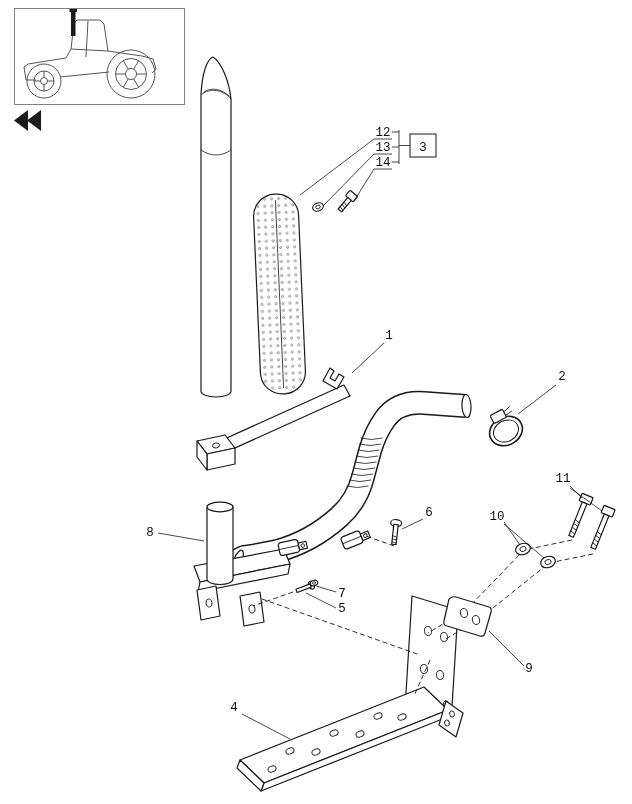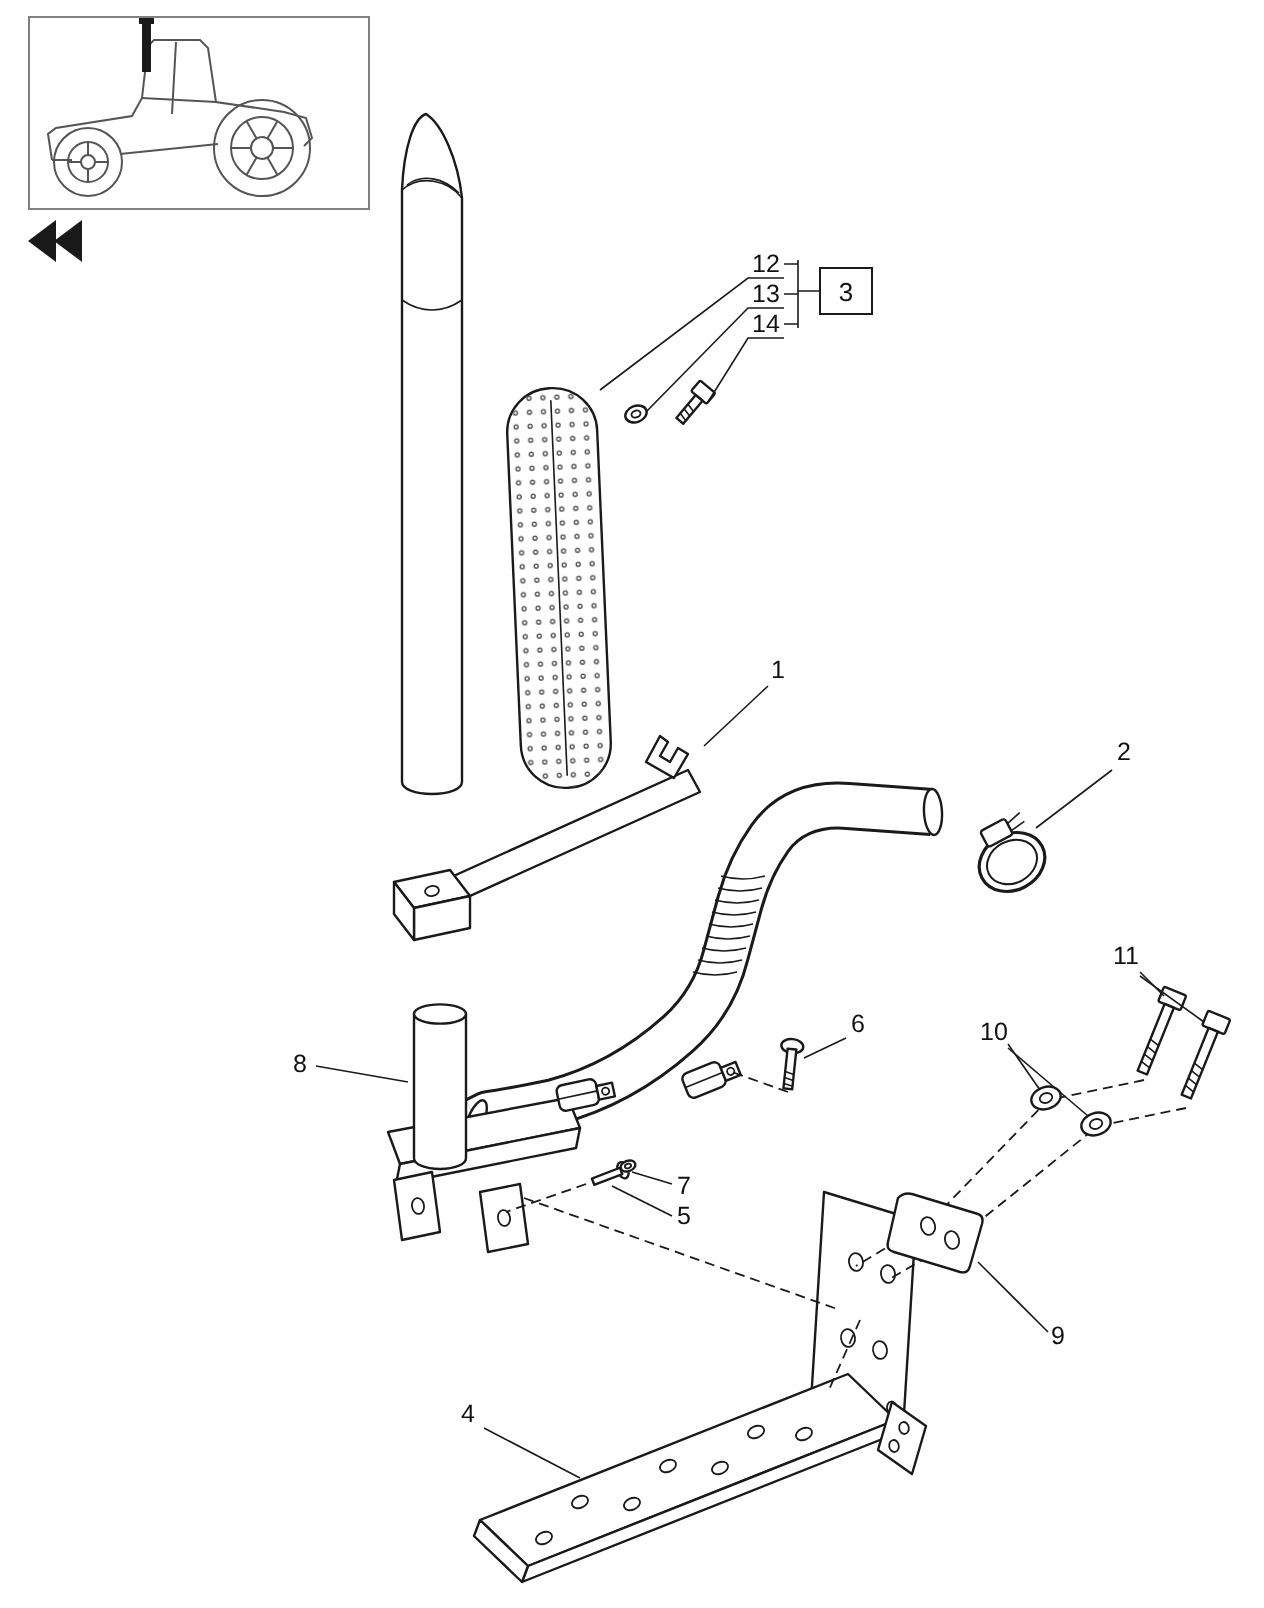--- a/index.html
+++ b/index.html
@@ -1,17 +1,17 @@
 <!DOCTYPE html>
 <html><head>
 <meta charset="utf-8">
 <style>
   html,body{margin:0;padding:0;background:#ffffff;}
   .page{position:relative;width:632px;height:804px;background:#ffffff;overflow:hidden;
-        font-family:Liberation Sans, sans-serif;}
+        font-family:Liberation Mono, monospace;}
   svg{display:block;}
   .outline{fill:#ffffff;stroke:#1a1a1a;stroke-width:1.2;stroke-linejoin:round;}
   .thin{fill:none;stroke:#1a1a1a;stroke-width:0.8;}
   .leader{fill:none;stroke:#1a1a1a;stroke-width:0.8;}
   .dash{fill:none;stroke:#1a1a1a;stroke-width:0.9;stroke-dasharray:5 3;}
   .hole{fill:#ffffff;stroke:#1a1a1a;stroke-width:0.9;}
   .dark{fill:#1a1a1a;stroke:none;}
   .tline{fill:none;stroke:#555555;stroke-width:1;}
   .callout{font-size:12.5px;fill:#111111;text-anchor:middle;}
   .refnum{font-size:13px;fill:#111111;text-anchor:middle;}

